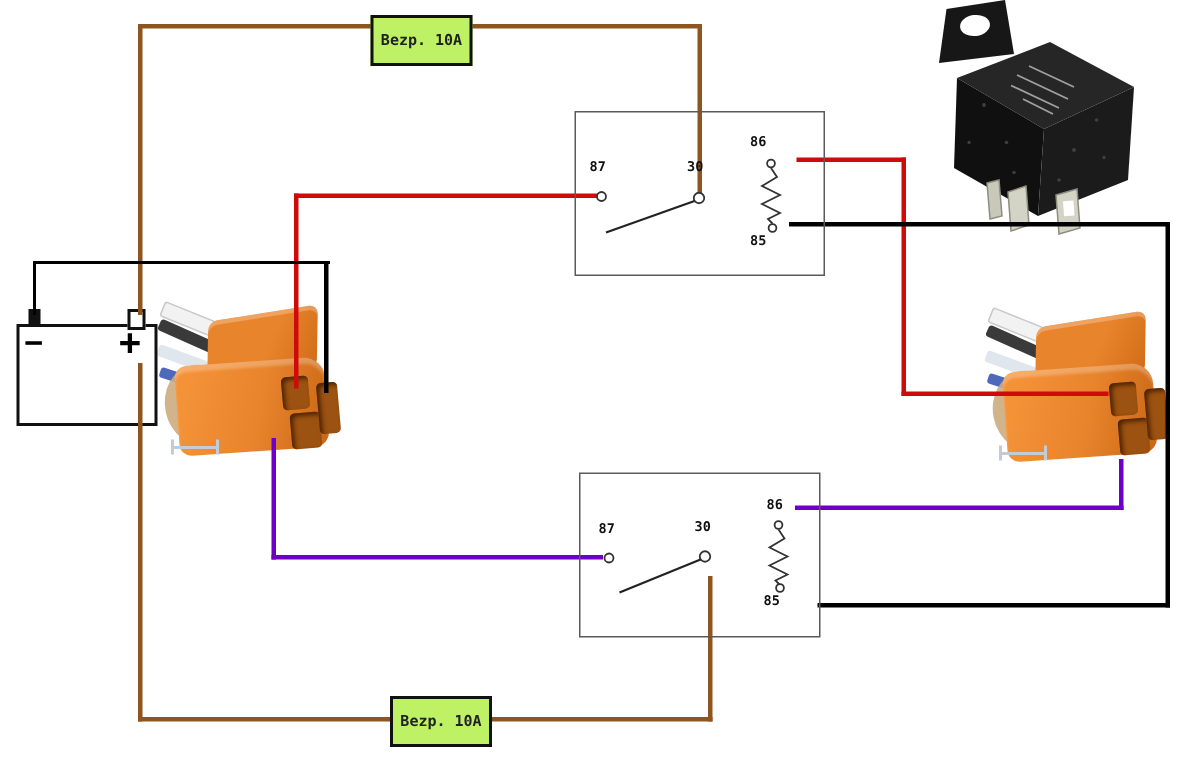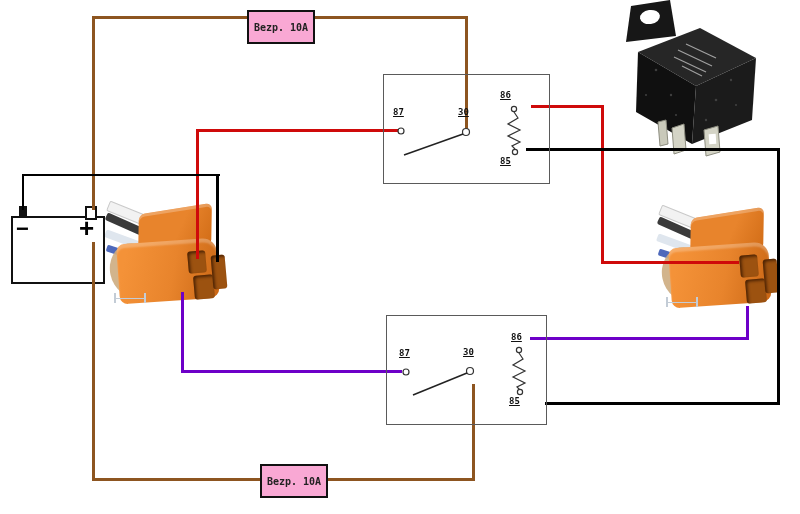--- a/index.html
+++ b/index.html
@@ -1,27 +1,27 @@
 <!DOCTYPE html>
 <html style="--orange: #e8842c;"><head>
 <meta charset="utf-8">
 <style>
   html,body{margin:0;padding:0;background:#fff;}
   #canvas{position:relative;width:800px;height:514px;background:#ffffff;overflow:hidden;
           font-family:"Liberation Sans",sans-serif;}
   
   .wire{position:absolute;z-index:20;}
   
-  .fuse{position:absolute;z-index:40;background:#f9a8d4;border:2px solid #111;
+  .fuse{position:absolute;z-index:40;background:#bef264;border:2px solid #111;
         display:flex;align-items:center;justify-content:center;
         font:bold 10px "DejaVu Sans Mono",monospace;color:#222;letter-spacing:0px;}
   
   .relaybox{position:absolute;z-index:30;border:1px solid #5a5a5a;background:transparent;}
   .relaybox svg{position:absolute;left:0;top:0;}
-  .term{position:absolute;font:bold 9px "DejaVu Sans Mono",monospace;color:#111;z-index:31;text-decoration:underline;}
+  .term{position:absolute;font:bold 9px "DejaVu Sans Mono",monospace;color:#111;z-index:31;}
   
   #battery{position:absolute;left:11px;top:216px;width:90px;height:64px;border:2px solid #111;
            background:#fff;z-index:15;}
   .post{position:absolute;z-index:16;}
   #post-minus{left:19px;top:206px;width:8px;height:10px;background:#111;}
   #post-plus{left:85px;top:206px;width:8px;height:10px;border:2px solid #111;background:#fff;}
   .batt-sym{position:absolute;z-index:17;color:#000;font-family:"Liberation Sans",sans-serif;font-weight:bold;}
   #batt-minus{left:16px;top:216px;font-size:22px;}
   #batt-plus{left:79px;top:213px;font-size:26px;}
   

